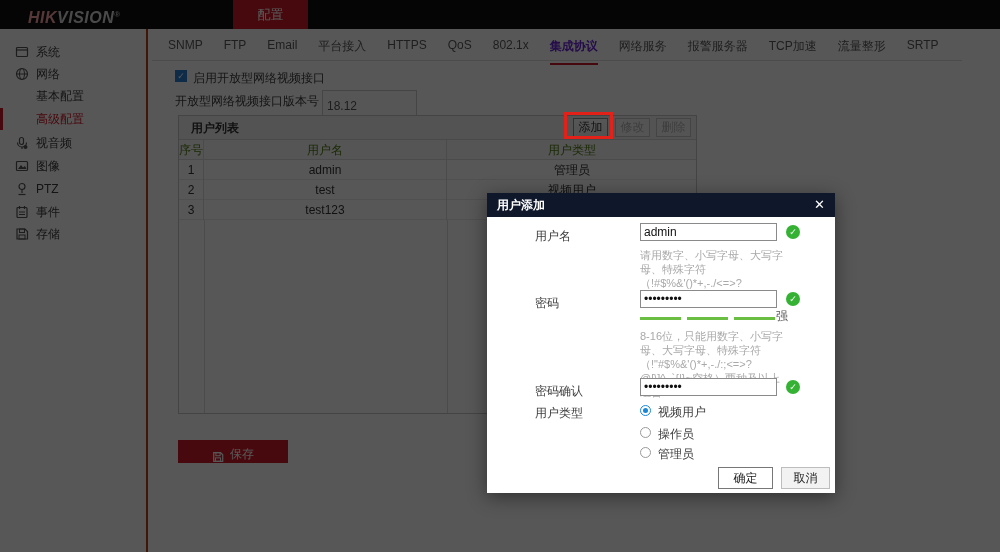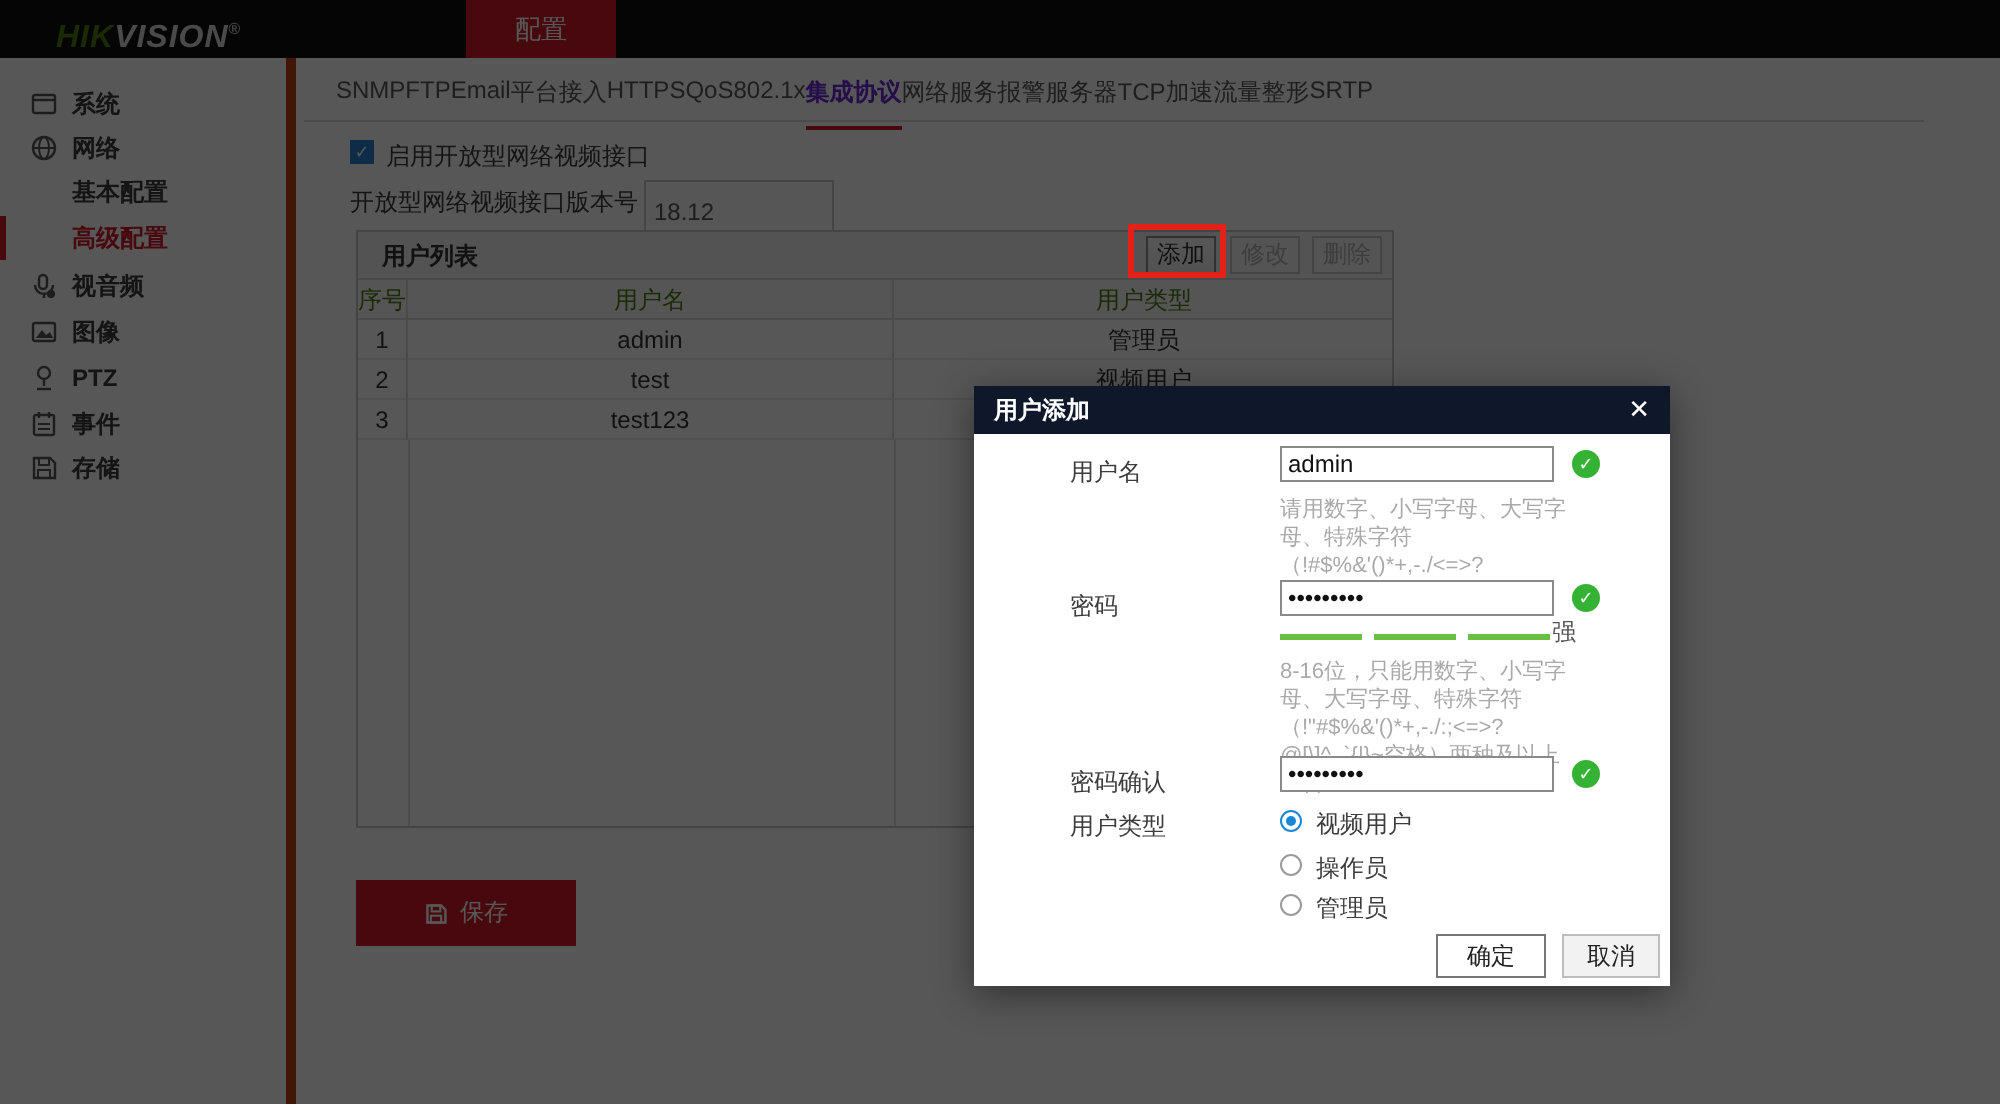--- a/index.html
+++ b/index.html
@@ -3,38 +3,38 @@
 <meta charset="utf-8">
 <style>
   * { margin:0; padding:0; box-sizing:border-box; }
   html,body { width:1000px; height:552px; font-family:"Liberation Sans","DejaVu Sans",sans-serif; background:#fff; overflow:hidden; }
   .abs { position:absolute; }
   #stage { position:relative; width:1000px; height:552px; background:#fff; }
 
   
   #topbar { left:0; top:0; width:1000px; height:29px; background:#0f0f0f; }
   #logo { left:28px; top:0; height:29px; line-height:29px; font-style:italic; font-weight:bold; font-size:16px; letter-spacing:0.5px; }
-  #logo .hik { color:#4d7c0f; }
+  #logo .hik { color:#fca5a5; }
   #logo .vision { color:#d8d8d8; }
   #logo .reg { color:#bdbdbd; font-size:8px; vertical-align:super; font-style:normal; }
   .top-tab { top:0; height:29px; line-height:29px; text-align:center; font-size:13px; color:#c9c9c9; cursor:pointer; }
   #tab-preview { left:145px; width:80px; }
   #tab-config { left:233px; width:75px; background:#d41c2a; color:#fff; }
 
   
-  #sidebar { left:0; top:29px; width:148px; height:523px; background:#ffffff; border-right:5px solid #c2410c;font-weight:bold; }
+  #sidebar { left:0; top:29px; width:148px; height:523px; background:#ffffff; border-right:2px solid #c2410c; }
   .side-item { position:absolute; left:0; width:148px; height:22px; line-height:22px; font-size:12px; color:#3c3c3c; cursor:pointer; }
   .side-item .lbl { position:absolute; left:36px; top:0; }
   .side-item .ic { position:absolute; left:15px; top:4px; width:14px; height:14px; }
   .side-item.active .lbl { color:#d41c2a; }
   .side-item.active .bar { position:absolute; left:0; top:0; width:3px; height:22px; background:#d41c2a; }
 
   
   #content { left:149px; top:29px; width:851px; height:523px; background:#fff; }
-  #tabs-row { left:19px; top:9px; display:flex; font-size:12px; color:#5a5a5a; }
+  #tabs-row { left:19px; top:9px; display:flex; gap:21px; font-size:12px; color:#5a5a5a; }
   #tabs-row .ctab { padding-bottom:8px; cursor:pointer; white-space:nowrap; }
   #tabs-row .ctab.active { color:#6d28d9; border-bottom:2px solid #c91a23; font-weight:bold; }
   #tabs-underline { left:3px; top:31px; width:810px; height:1px; background:#dcdcdc; }
 
   #enable-row { left:26px; top:41px; height:14px; font-size:12px; color:#3c3c3c; }
   #enable-cb { position:absolute; left:0; top:0; width:12px; height:12px; background:#2a7fd4; border:1px solid #2a7fd4; color:#fff; font-size:9px; line-height:11px; text-align:center; cursor:pointer; }
   #enable-lbl { position:absolute; left:18px; top:0; white-space:nowrap; }
 
   #version-row { left:26px; top:61px; font-size:12px; color:#3c3c3c; }
   #version-lbl { position:absolute; left:0; top:3px; white-space:nowrap; }
@@ -51,21 +51,21 @@
   #btn-delete { right:5px; }
   #ut-header { position:absolute; left:0; top:24px; width:100%; height:20px; background:#f8f8f8; border-bottom:1px solid #ddd; font-size:12px; color:#4d7c0f; }
   .ut-row { position:absolute; left:0; width:100%; height:20px; font-size:12px; color:#333; border-bottom:1px solid #e9e9e9; }
   .c0 { position:absolute; left:0; top:0; width:25px; height:20px; line-height:20px; text-align:center; border-right:1px solid #ddd; }
   .c1 { position:absolute; left:25px; top:0; width:243px; height:20px; line-height:20px; text-align:center; border-right:1px solid #ddd; }
   .c2 { position:absolute; left:268px; top:0; width:250px; height:20px; line-height:20px; text-align:center; }
   #ut-empty { position:absolute; left:0; top:104px; width:100%; height:193px; }
   #ut-empty .v1 { position:absolute; left:25px; top:0; width:1px; height:100%; background:#ddd; }
   #ut-empty .v2 { position:absolute; left:268px; top:0; width:1px; height:100%; background:#ddd; }
 
-  #save-btn { left:29px; top:411px; width:110px; height:33px; background:#d41c2a; border:none; color:#fff; font-size:12px; font-family:inherit; cursor:pointer; display:flex; align-items:center; justify-content:center; gap:6px; }
+  #save-btn { left:29px; top:411px; width:110px; height:23px; background:#d41c2a; border:none; color:#fff; font-size:12px; font-family:inherit; cursor:pointer; display:flex; align-items:flex-end; justify-content:center; gap:6px; }
 
   
   #dim-overlay { left:0; top:0; width:1000px; height:552px; background:rgba(0,0,0,0.66); z-index:10; }
   #annotation-rect { left:564px; top:112px; width:49px; height:27px; border:3px solid #e32119; z-index:20; }
 
   #modal { left:487px; top:193px; width:348px; height:300px; background:#fff; z-index:30; box-shadow:0 4px 18px rgba(0,0,0,0.45); }
   #modal-header { position:absolute; left:0; top:0; width:100%; height:24px; background:#0f172a; }
   #modal-title { position:absolute; left:10px; top:0; line-height:24px; color:#fff; font-size:12px; font-weight:bold; }
   #modal-close { position:absolute; right:10px; top:0; line-height:24px; color:#fff; font-size:13px; font-weight:bold; cursor:pointer; }
   .m-label { position:absolute; left:48px; font-size:12px; color:#3c3c3c; white-space:nowrap; }

